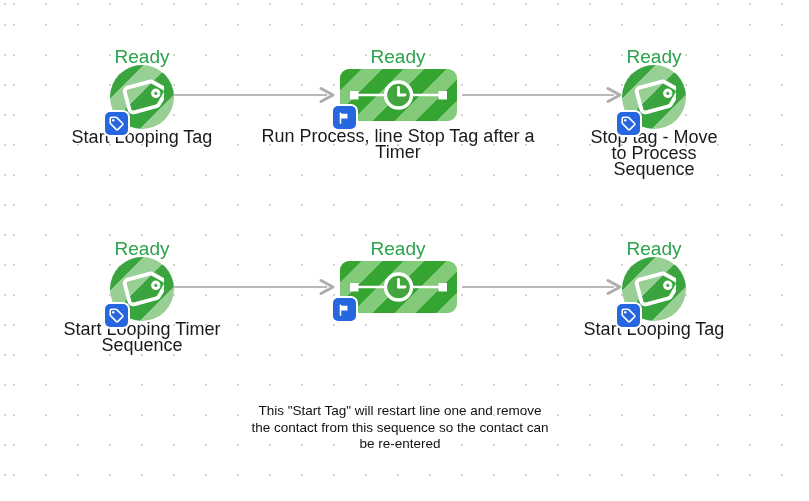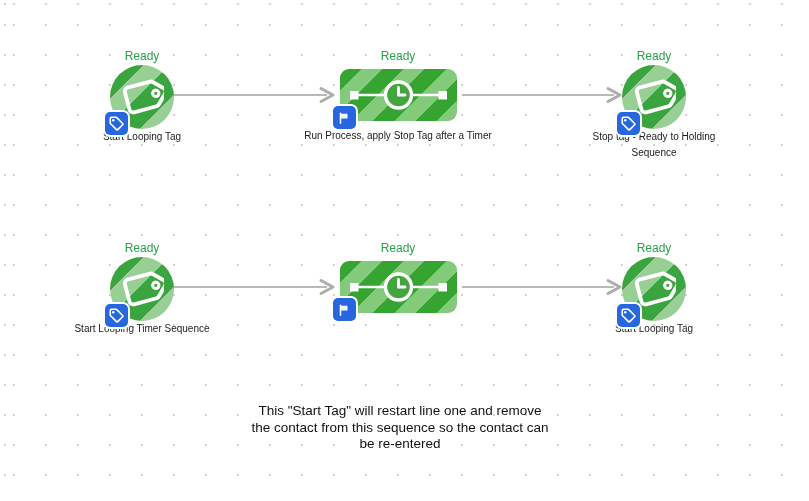--- a/index.html
+++ b/index.html
@@ -10,37 +10,37 @@
     background-color:#ffffff;
     
     background-image:
       repeating-linear-gradient(90deg, transparent 0 2px, #ffffff 2px 32px),
       repeating-linear-gradient(0deg, #d2d2d2 0 2px, #ffffff 2px 30px);
     background-position:13px 5px,13px 5px;
     font-family:"Liberation Sans", sans-serif;
   }
   .node-group{position:absolute;text-align:center;}
   .ready{
-    font-size:12px;line-height:15px;color:#2aa24d;
+    font-size:19px;line-height:15px;color:#2aa24d;
     margin-bottom:0;
     text-align:center;
   }
   .circle-node{
     position:relative;width:64px;height:64px;border-radius:50%;
     margin:1px auto 0 auto;
     background:repeating-linear-gradient(135deg,#3aa43e 0 24px,#97cf94 24px 42px);
     display:flex;align-items:center;justify-content:center;
   }
   .rect-node{
     position:relative;width:117px;height:52px;border-radius:9px;
     margin:5px auto 0 auto;
     background:repeating-linear-gradient(135deg,#35a431 0 15px,#84ca7b 15px 30px);
   }
   .node-label{
-    font-size:10px;line-height:16px;color:#1b1b1b;margin-top:7px;
+    font-size:18px;line-height:16px;color:#1b1b1b;margin-top:7px;
   }
   .circle-node + .node-label{margin-top:0;}
   .badge{
     position:absolute;width:23px;height:23px;border-radius:5px;
     background:#2667e0;box-shadow:0 0 0 2px #ffffff;
     display:flex;align-items:center;justify-content:center;
   }
   .badge-on-circle{left:-5px;bottom:-6px;}
   .badge-on-rect{left:-7px;bottom:-8px;}
   .connector{position:absolute;}
@@ -101,40 +101,40 @@
         <line x1="58.5" y1="26" x2="58.5" y2="18.5" stroke="#fff" stroke-width="2.8" stroke-linecap="round"></line>
         <line x1="58.5" y1="26" x2="65" y2="26" stroke="#fff" stroke-width="2.8" stroke-linecap="round"></line>
       </svg>
       <div class="badge badge-on-rect">
         <svg width="14" height="14" viewBox="0 0 24 24">
           <path d="M6 21V4" stroke="#fff" stroke-width="2.6" stroke-linecap="round"></path>
           <path d="M6 4.5h10.8a1.2 1.2 0 0 1 1.2 1.2v6.1a1.2 1.2 0 0 1-1.2 1.2H6z" fill="#fff"></path>
         </svg>
       </div>
     </div>
-    <div class="node-label">Run Process, apply Stop Tag after a Timer</div>
+    <div class="node-label">Run Process, line Stop Tag after a Timer</div>
   </div>
 
   <div class="node-group" style="left:544px;top:49px;width:220px">
     <div class="ready">Ready</div>
     <div class="circle-node">
       <svg width="44" height="44" viewBox="0 0 24 24">
         <g transform="rotate(120 12 12)">
           <path d="M21.4 11.6l-9-9A1.98 1.98 0 0 0 11 2H4a2 2 0 0 0-2 2v7c0 .55.22 1.05.59 1.41l9 9a2 2 0 0 0 2.82 0l7-7a2 2 0 0 0 0-2.81z" fill="none" stroke="#fff" stroke-width="2.1"></path>
           <circle cx="6.5" cy="6.5" r="1.7" fill="none" stroke="#fff" stroke-width="1.7"></circle>
         </g>
       </svg>
       <div class="badge badge-on-circle">
         <svg width="15" height="15" viewBox="0 0 24 24">
           <path d="M21.4 11.6l-9-9A1.98 1.98 0 0 0 11 2H4a2 2 0 0 0-2 2v7c0 .55.22 1.05.59 1.41l9 9a2 2 0 0 0 2.82 0l7-7a2 2 0 0 0 0-2.81z" fill="none" stroke="#fff" stroke-width="2.6"></path>
           <circle cx="6.8" cy="6.8" r="1.9" fill="#fff"></circle>
         </svg>
       </div>
     </div>
-    <div class="node-label" style="max-width:145px;margin-left:auto;margin-right:auto">Stop tag - Ready to Holding Sequence</div>
+    <div class="node-label" style="max-width:145px;margin-left:auto;margin-right:auto">Stop tag - Move to Process Sequence</div>
   </div>
 
   <div class="node-group" style="left:32px;top:241px;width:220px">
     <div class="ready">Ready</div>
     <div class="circle-node">
       <svg width="44" height="44" viewBox="0 0 24 24">
         <g transform="rotate(120 12 12)">
           <path d="M21.4 11.6l-9-9A1.98 1.98 0 0 0 11 2H4a2 2 0 0 0-2 2v7c0 .55.22 1.05.59 1.41l9 9a2 2 0 0 0 2.82 0l7-7a2 2 0 0 0 0-2.81z" fill="none" stroke="#fff" stroke-width="2.1"></path>
           <circle cx="6.5" cy="6.5" r="1.7" fill="none" stroke="#fff" stroke-width="1.7"></circle>
         </g>

